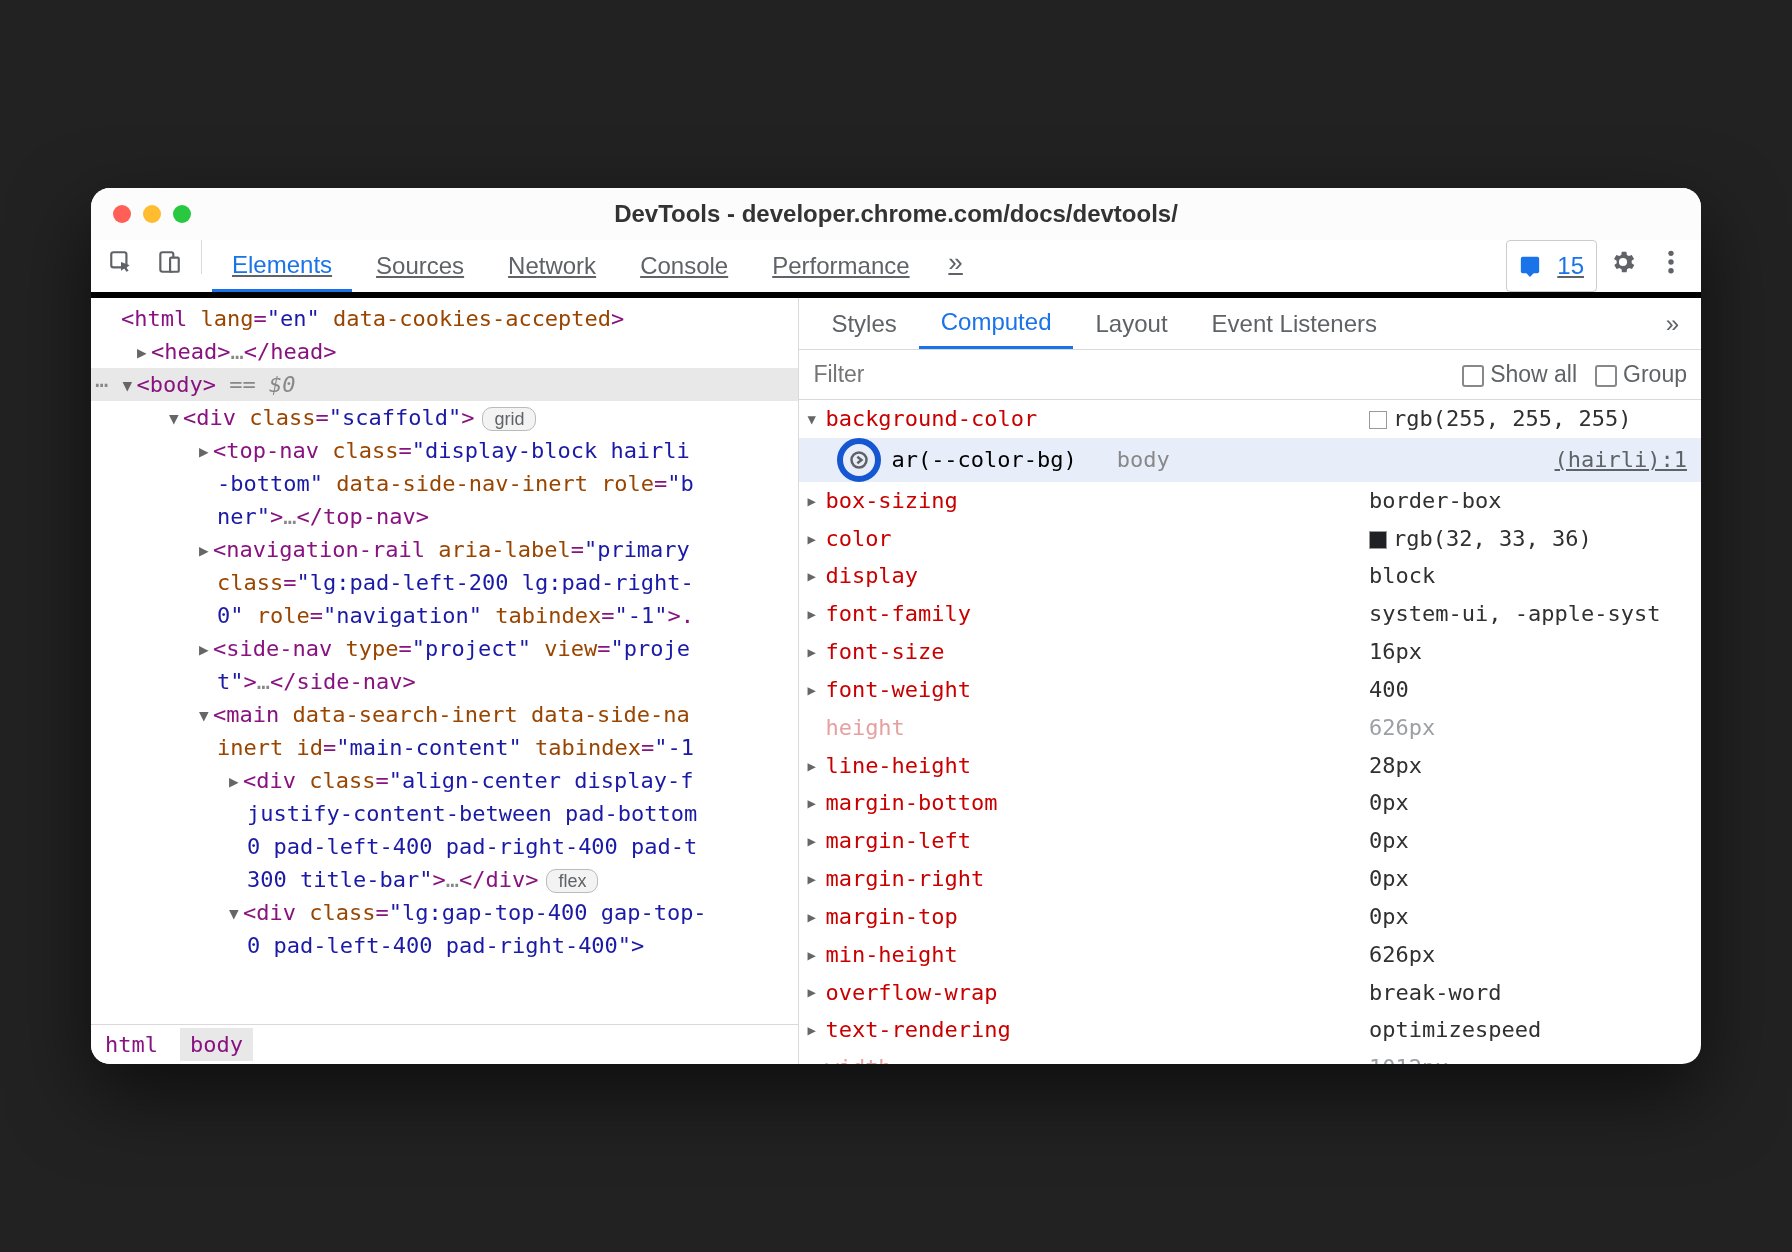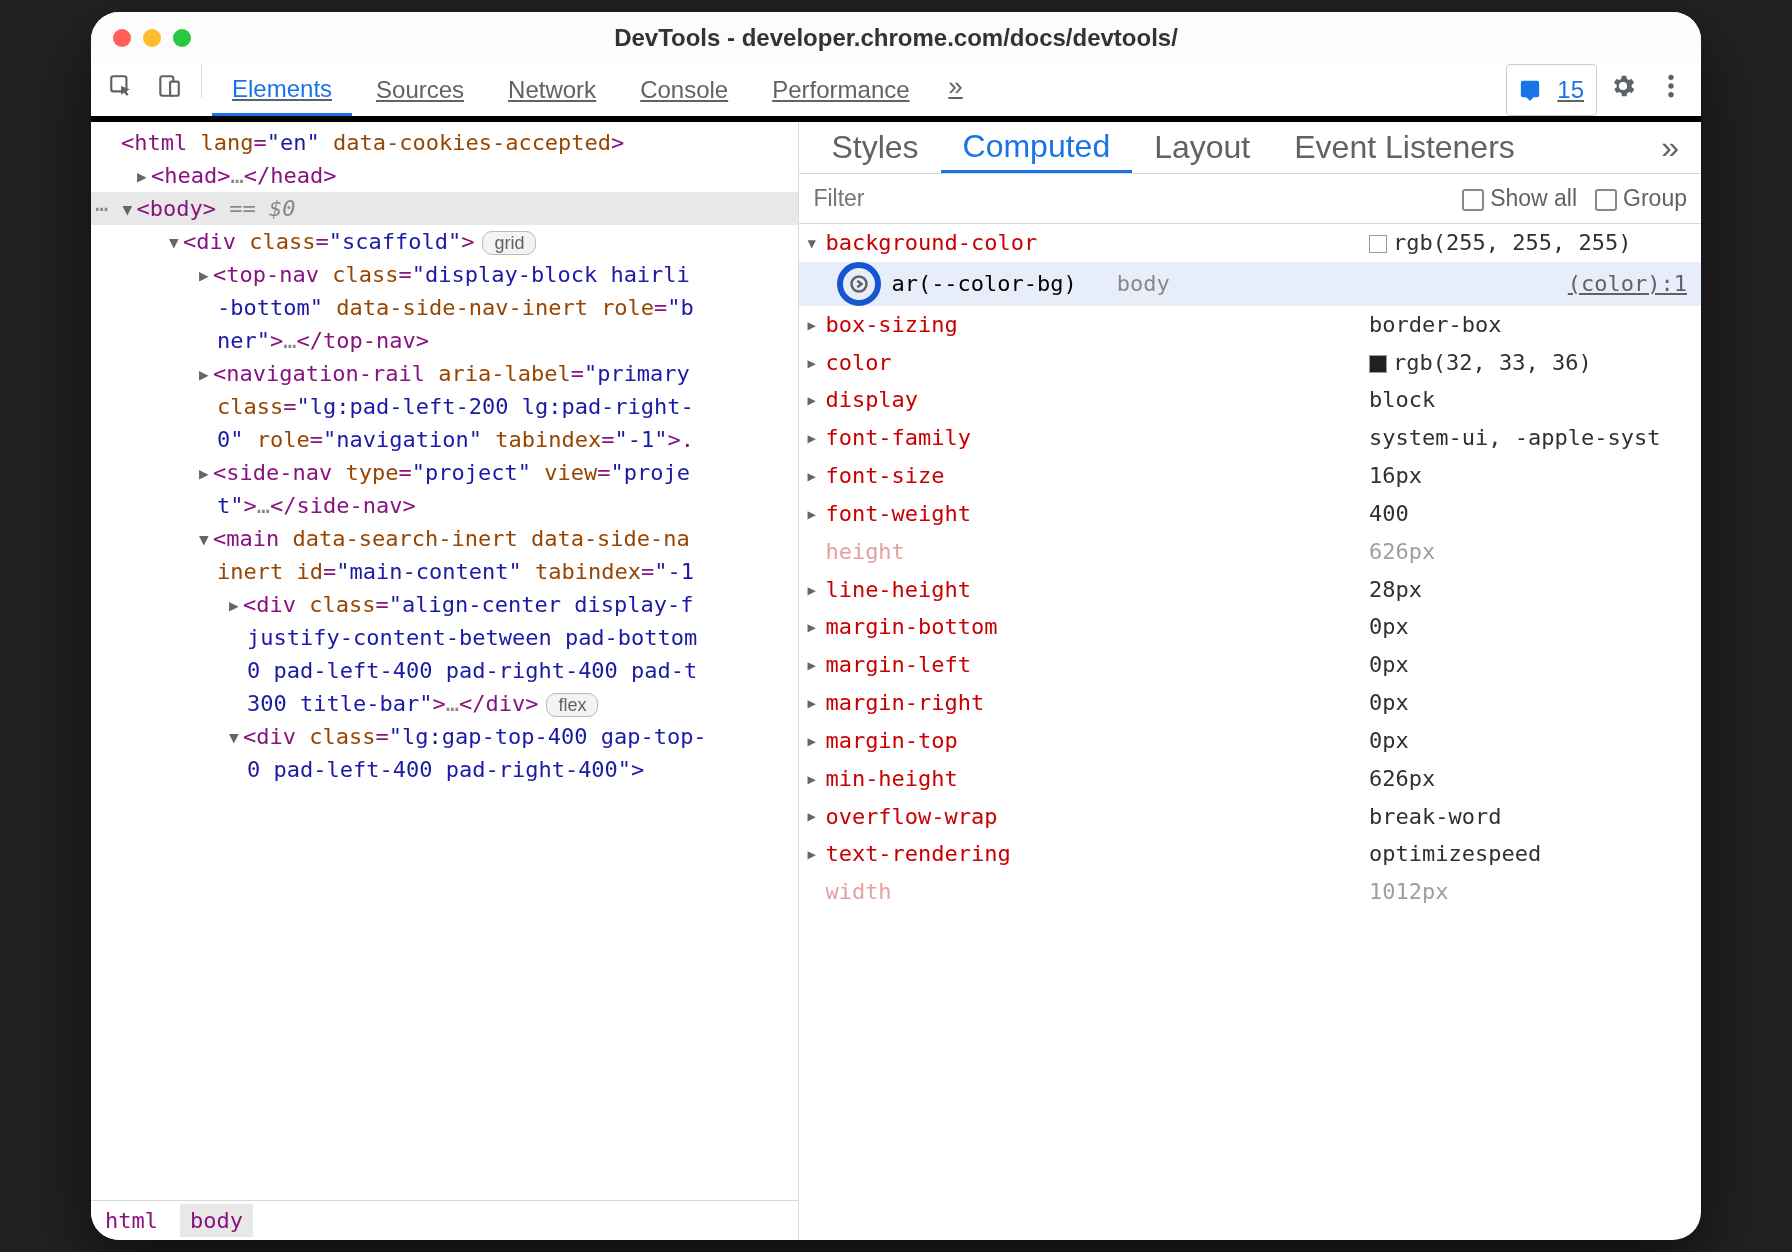--- a/index.html
+++ b/index.html
@@ -7,23 +7,23 @@
     font-family: -apple-system, BlinkMacSystemFont, "Segoe UI", sans-serif;
     background: #222;
     width: 1792px;
     height: 1252px;
     display: flex;
     align-items: center;
     justify-content: center;
   }
   .window {
     width: 1610px;
-    height: 1228px;
+    height: 876px;
     background: #fff;
-    border-radius: 28px;
+    border-radius: 19px;
     box-shadow: 0 30px 80px rgba(0,0,0,0.6);
     overflow: hidden;
     display: flex;
     flex-direction: column;
     position: relative;
   }
   .titlebar {
     height: 52px;
     display: flex;
     align-items: center;
@@ -104,21 +104,21 @@
   .breadcrumb {
     height: 40px; border-top:1px solid #d9d9d9;
     display:flex; align-items:center; padding:0 14px; gap:22px;
     color:#881280; background:#fff; font-size:22px;
   }
   .bc-item.active { background:#e8e8e8; padding:4px 10px; border-radius:0;}
   .right-pane { flex:1; display:flex; flex-direction:column; }
   .sub-tabs {
     height:52px; border-bottom:1px solid #d9d9d9;
     display:flex; align-items:center; padding:0 10px; gap:0;
-    font-size:32px; color:#5f6367;
+    font-size:24px; color:#5f6367;
   }
   .sub-tab {
     padding:0 22px; height:100%; display:flex; align-items:center; cursor:pointer;
   }
   .sub-tab.active { color:#1a73e8; border-bottom:3px solid #1a73e8; }
   .sub-tabs .expand { margin-left:auto; padding:0 12px; cursor:pointer;}
   .filter-bar {
     height:50px; border-bottom:1px solid #d9d9d9;
     display:flex; align-items:center; padding:0 14px; gap:18px;
     font-size:23px; color:#5f6367;
@@ -279,21 +279,21 @@
           </div>
         <div class="crow sub">
           <span class="go-circle">
             <svg width="20" height="20" viewBox="0 0 24 24" fill="none" stroke="#5f6367" stroke-width="3">
                 <circle cx="12" cy="12" r="9"></circle>
                 <path d="M10 8l5 4-5 4"></path>
               </svg>
           </span>
           <span>ar(--color-bg)</span>
           <span class="sel" style="margin-left:40px;">body</span>
-          <span class="link">(color):1</span>
+          <span class="link">(hairli):1</span>
         </div>
         <div class="crow">
             <span class="tw">▶</span>
             <span class="pname">box-sizing</span>
             <span class="pval">border-box</span>
           </div>
         <div class="crow">
             <span class="tw">▶</span>
             <span class="pname">color</span>
             <span class="pval"><span class="swatch dark"></span><span>rgb(32, 33, 36)</span></span>

